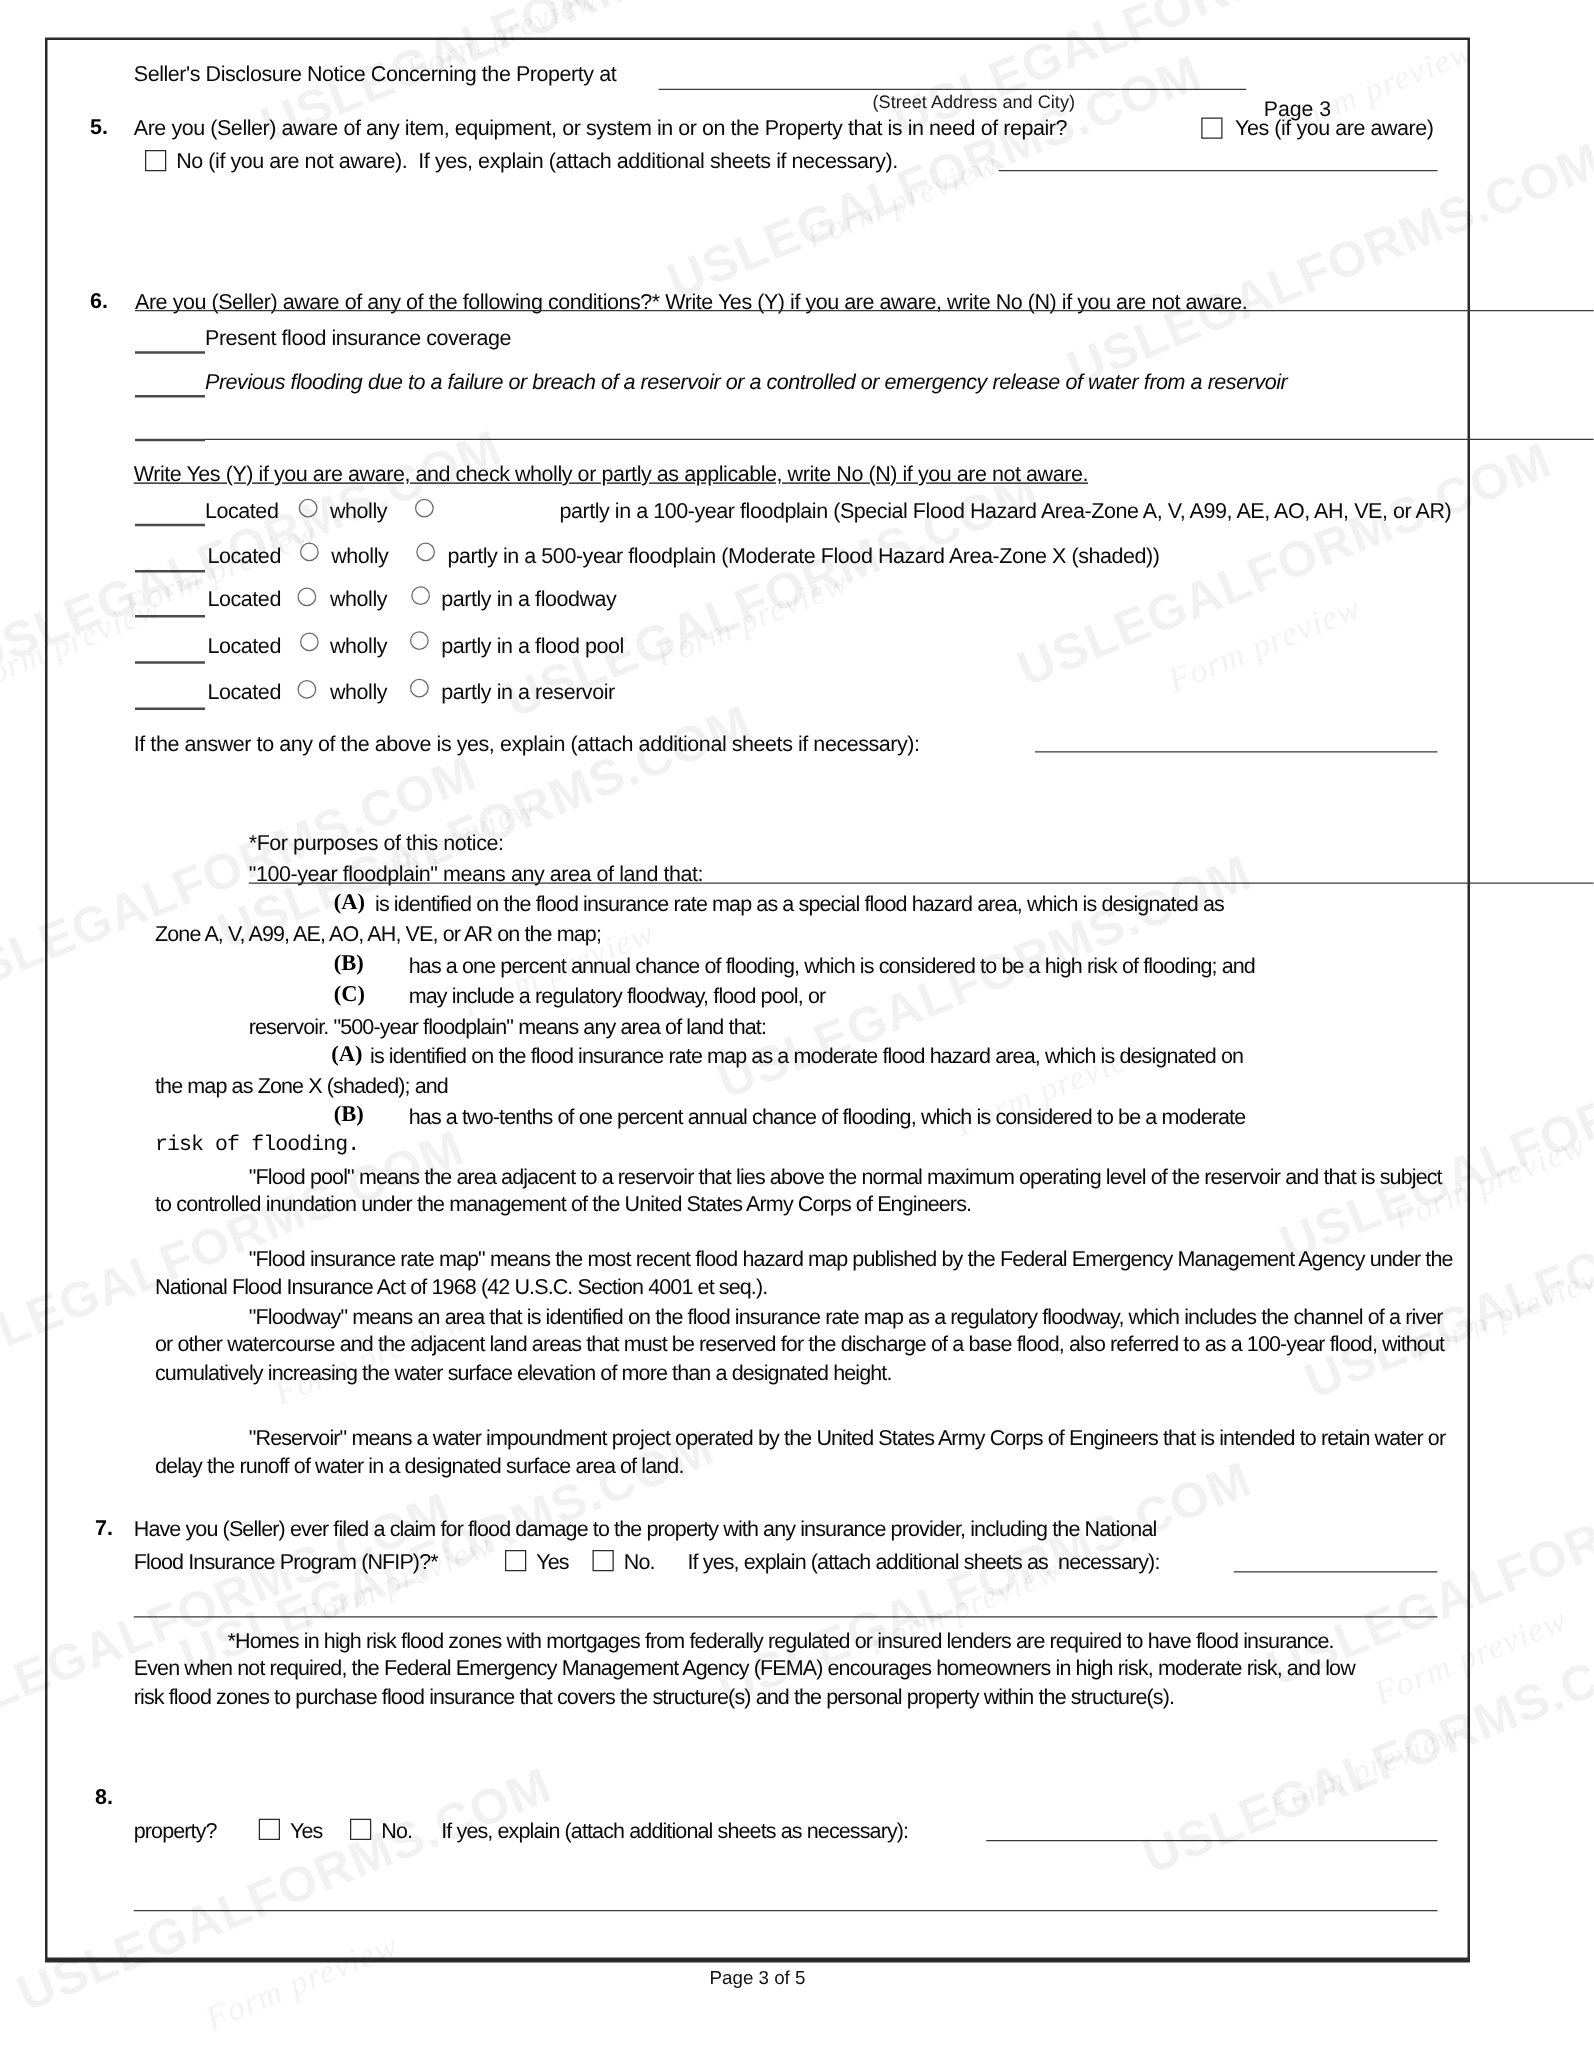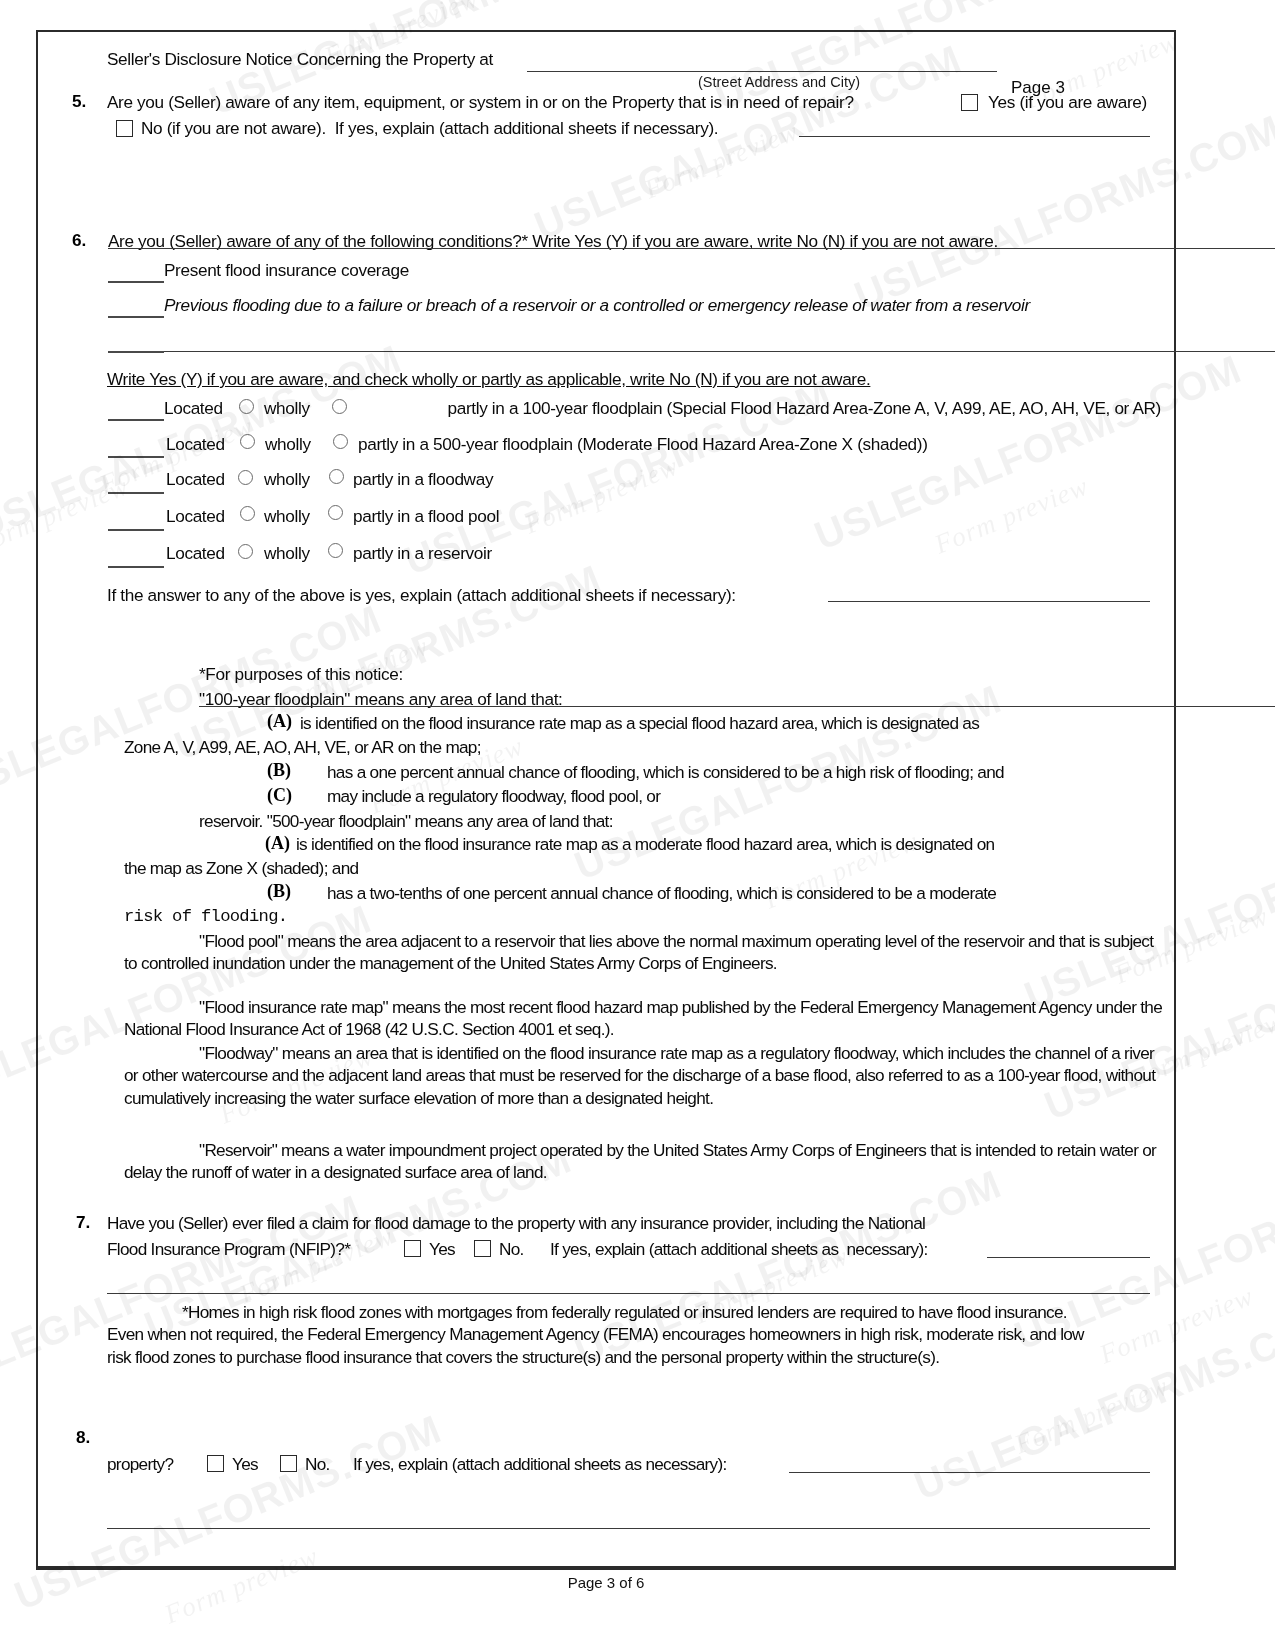--- a/index.html
+++ b/index.html
@@ -202,21 +202,21 @@
   <div class="wm small" style="left:1010px; top:1400px; transform:rotate(-22deg);">Form preview</div>
 
   <div class="wm big" style="left:0px; top:1490px; transform:rotate(-22deg);">USLEGALFORMS.COM</div>
   <div class="wm small" style="left:160px; top:1570px; transform:rotate(-22deg);">Form preview</div>
 
   <div class="wm big" style="left:-80px; top:1270px; transform:rotate(-22deg);">USLEGALFORMS.COM</div>
 </div>
 
 <div id="sheet"></div>
 <div id="footer-rule"></div>
-<div id="footer-text">Page 3 of 6</div>
+<div id="footer-text">Page 3 of 5</div>
 
 <div id="content">
 
   <div class="abs txt tight" style="left:107px; top:48px; width:430px;">Seller's Disclosure Notice Concerning the Property at</div>
   <div class="rule abs" style="left:527px; top:71px; width:470px;"></div>
   <div class="abs small-cap" style="left:698px; top:74px;">(Street Address and City)</div>
   <div class="abs txt pageno" style="left:1011px; top:48px;margin-top:29px;">Page 3</div>
 
   <div class="abs num" style="left:72px; top:91px;">5.</div>
   <div class="abs txt tight" style="left:107px; top:91px; width:850px;">Are you (Seller) aware of any item, equipment, or system in or on the Property that is in need of repair?</div>

